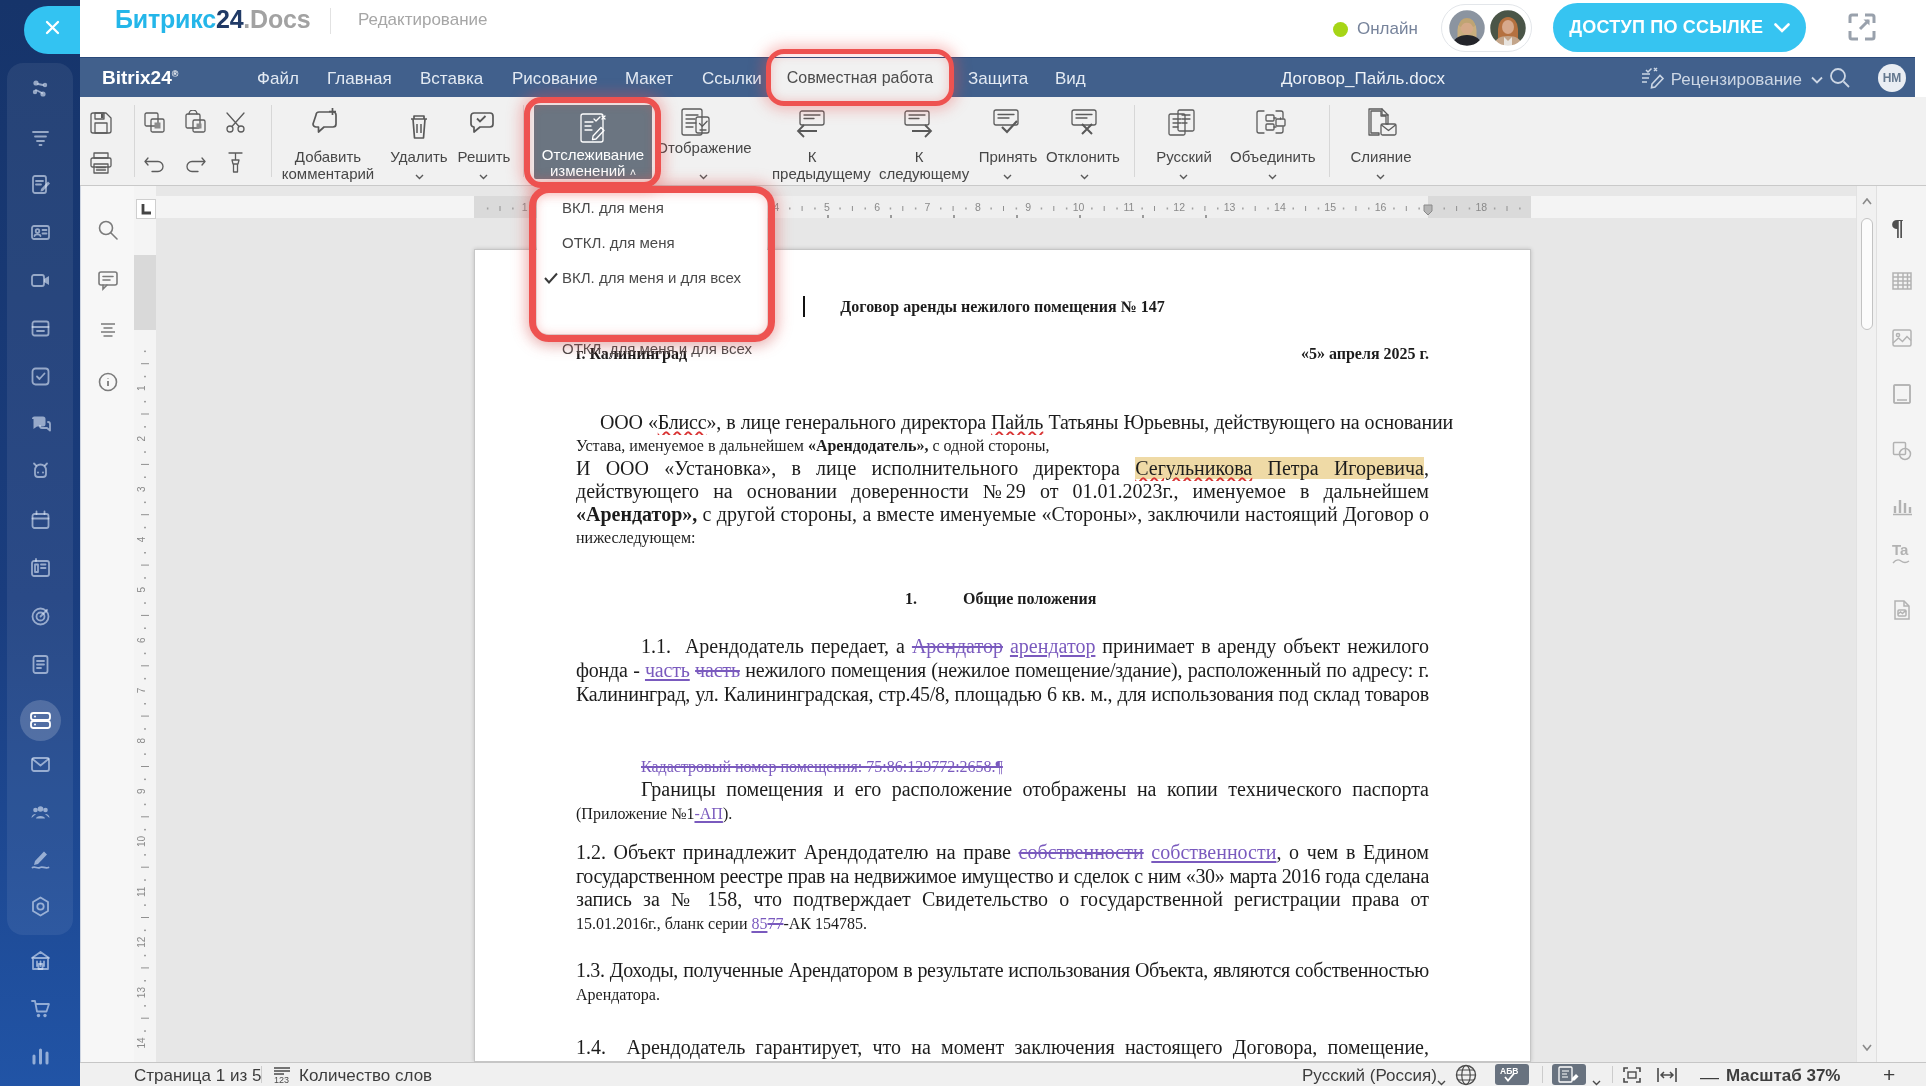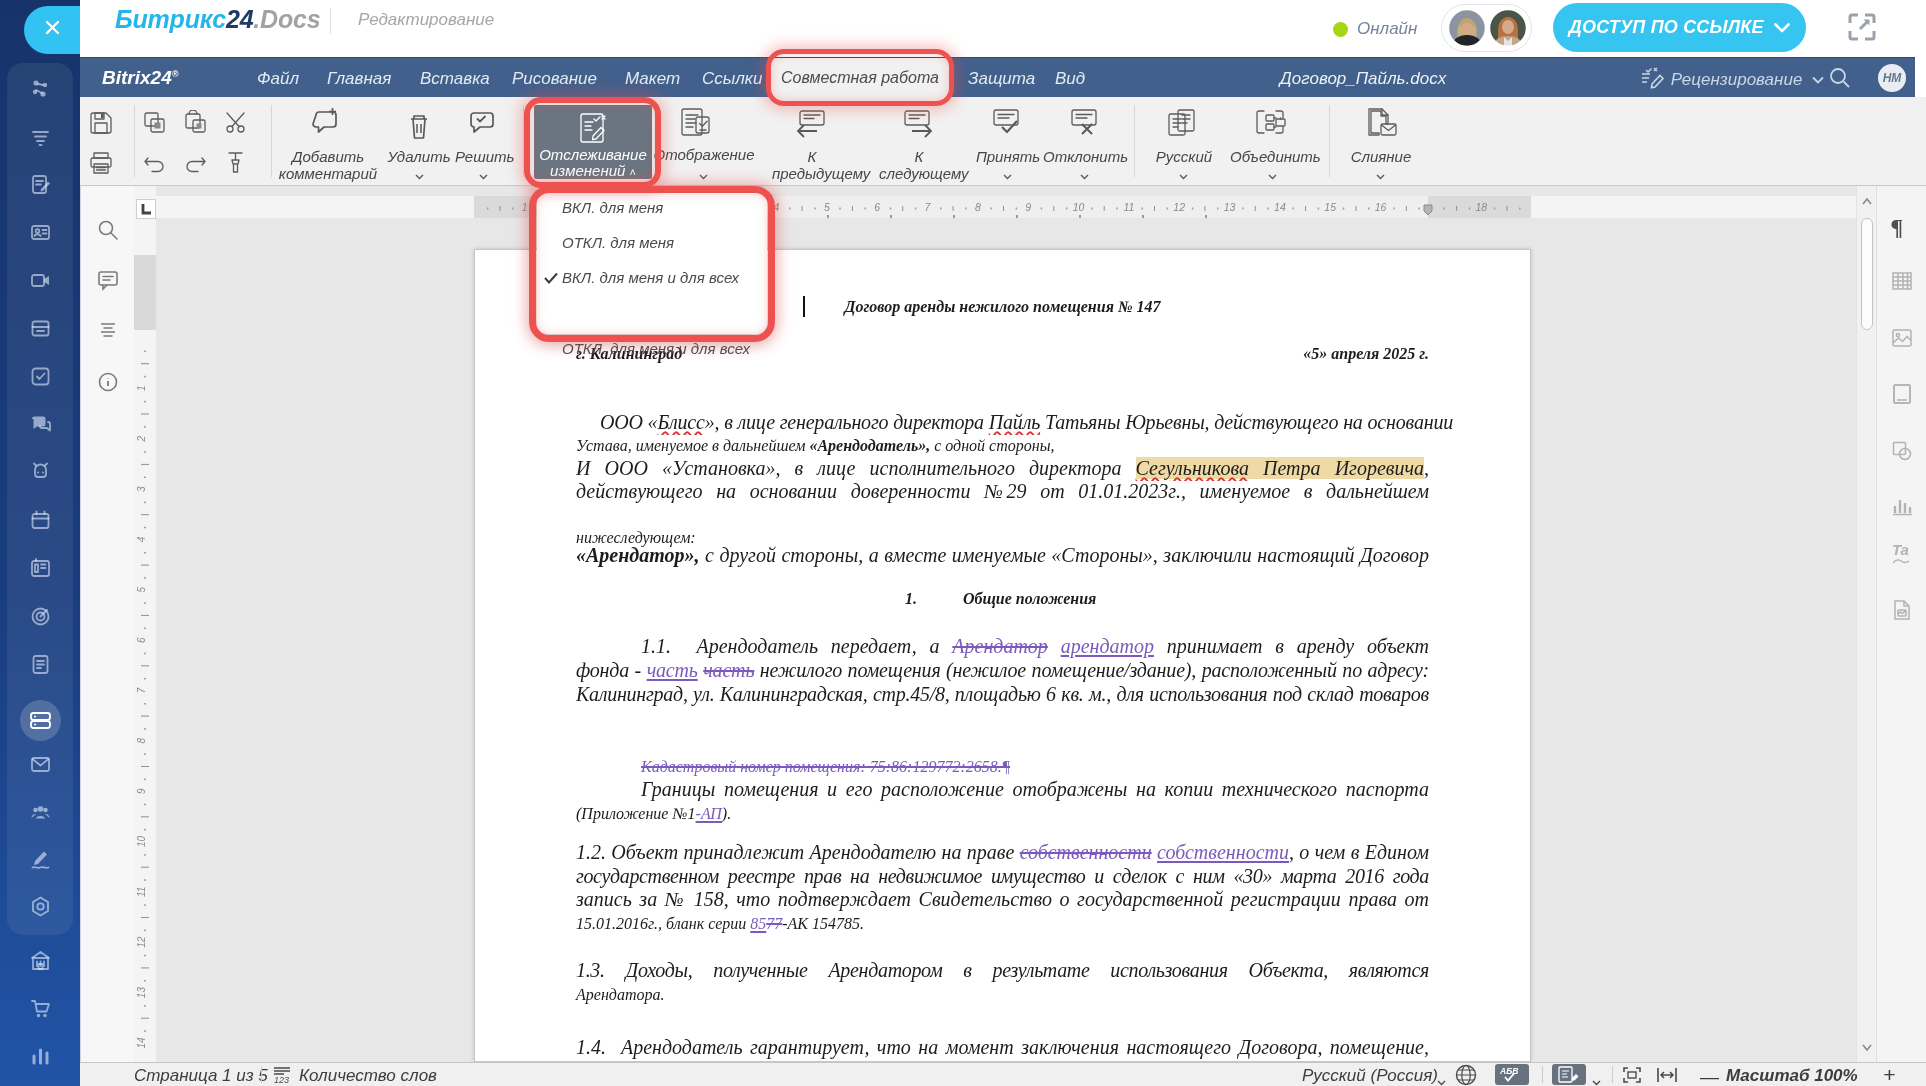--- a/index.html
+++ b/index.html
@@ -1,18 +1,18 @@
 <!DOCTYPE html>
 <html><head><meta charset="utf-8">
 <style>
 *{margin:0;padding:0;box-sizing:border-box;}
 html,body{width:1926px;height:1086px;overflow:hidden;background:#fff;
  font-family:"Liberation Sans",sans-serif;-webkit-font-smoothing:antialiased;}
 .abs{position:absolute;}
-#root{position:relative;width:1926px;height:1086px;font-style:italic;}
+#root{position:relative;width:1926px;height:1086px;}
 
 #sidebar{left:0;top:0;width:80px;height:1086px;background:linear-gradient(180deg,#16346a 0%,#1a3d7e 55%,#2154a6 100%);}
 #sbInner{left:7px;top:63px;width:66px;height:872px;background:rgba(255,255,255,0.07);border-radius:16px;}
 .sbIc{position:absolute;left:28px;width:25px;height:25px;}
 #xbtn{left:24px;top:6px;width:56px;height:48px;background:#33c3f2;border-radius:24px 0 0 24px;}
 #xbtn svg{position:absolute;left:21px;top:14px;}
 
 #row1{left:80px;top:0;width:1846px;height:57px;background:#fff;}
 #logo{left:35px;top:5px;font-size:25px;font-weight:700;letter-spacing:-0.2px;}
 #logo .c1{color:#24b6e9;}#logo .c2{color:#203a66;}#logo .c3{color:#a2a2a2;font-weight:700;}
@@ -323,21 +323,21 @@
           </svg></div>
 <div class="tlab" style="left:2px;top:42px;width:114px;line-height:16px;">Отслеживание<br>изменений <span style="font-size:11px;">˄</span></div>
 </div>
 <div class="tic" style="left:596px;top:8px;"><svg width="40" height="40" viewBox="0 0 40 40">
           <rect x="6" y="4" width="20" height="26" rx="2" stroke="#5c5c5c" stroke-width="1.3" fill="none" stroke-linecap="round" stroke-linejoin="round"></rect>
           <path d="M10 10 h12 M10 14 h9 M10 18 h10 M10 22 h7" stroke="#5c5c5c" stroke-width="1.3" fill="none" stroke-linecap="round" stroke-linejoin="round"></path>
           <rect x="20" y="12" width="13" height="16" rx="2" stroke="#5c5c5c" stroke-width="1.3" fill="none" stroke-linecap="round" stroke-linejoin="round"></rect>
           <path d="M23.5 18.5 l2.8 2.8 4.8-5" stroke="#5c5c5c" stroke-width="1.3" fill="none" stroke-linecap="round" stroke-linejoin="round"></path>
           <path d="M24 25 h6" stroke="#5c5c5c" stroke-width="1.3" fill="none" stroke-linecap="round" stroke-linejoin="round"></path>
         </svg></div>
-<div class="tlab" style="left:571px;top:49px;width:106px;">Отображение</div>
+<div class="tlab" style="left:571px;top:42px;width:106px;">Отображение</div>
 <div class="chev" style="left:619px;top:69px;"><svg width="9" height="6" viewBox="0 0 9 6">
           <path d="M1 1 L4.5 4.5 L8 1" stroke="#595959" stroke-width="1.4" fill="none"></path>
         </svg></div>
 <div class="tic" style="left:712px;top:12px;"><svg width="40" height="32" viewBox="0 0 40 32">
           <rect x="8" y="2" width="24" height="14" rx="2" stroke="#5c5c5c" stroke-width="1.3" fill="none" stroke-linecap="round" stroke-linejoin="round"></rect>
           <path d="M12 6 h16 M12 9.5 h10" stroke="#5c5c5c" stroke-width="1.3" fill="none" stroke-linecap="round" stroke-linejoin="round"></path>
           <path d="M25 22 H6 M12 16 l-6 6 6 6" stroke="#595959" stroke-width="1.8" fill="none"></path>
         </svg></div>
 <div class="tlab" style="left:692px;top:51px;width:80px;">К<br>предыдущему</div>
 <div class="tic" style="left:817px;top:12px;"><svg width="40" height="32" viewBox="0 0 40 32">
@@ -579,21 +579,21 @@
         </svg>
 </div>
 <div id="page">
 <div class="abs" style="left:328px;top:46px;width:2px;height:21px;background:#111;"></div>
         <div class="dl" style="top:45px;text-align:center;"><b>Договор аренды нежилого помещения № 147</b></div>
         <div class="dl" style="top:92px;"><b>г. Калининград</b><b style="float:right;">«5» апреля 2025 г.</b></div>
         <div class="dlj" style="top:161px;letter-spacing:-0.2px;margin-left:24px;">ООО «<span class="sp">Блисс</span>», в лице генерального директора <span class="sp">Пайль</span> Татьяны Юрьевны, действующего на основании</div>
         <div class="dl" style="top:184px;">Устава, именуемое в дальнейшем <b>«Арендодатель»,</b> с одной стороны,</div>
         <div class="dlj" style="top:207px;">И ООО «Установка», в лице исполнительного директора <span class="hl"><span class="sphl">Сегульникова</span> Петра Игоревича</span>,</div>
         <div class="dlj" style="top:230px;">действующего на основании доверенности <span style="letter-spacing:-5px;">№</span>29 от 01.01.2023г., именуемое в дальнейшем</div>
-        <div class="dlj" style="top:253px;margin-top:41px;"><b>«Арендатор»,</b> с другой стороны, а вместе именуемые «Стороны», заключили настоящий Договор о</div>
+        <div class="dlj" style="top:253px;"><b>«Арендатор»,</b> с другой стороны, а вместе именуемые «Стороны», заключили настоящий Договор о</div>
         <div class="dl" style="top:276px;">нижеследующем:</div>
         <div class="dl" style="top:337px;left:430px;width:500px;"><b>1.<span style="display:inline-block;width:46px;"></span>Общие положения</b></div>
         <div class="dlj" style="top:385px;text-indent:65px;">1.1.&nbsp; Арендодатель передает, а <span class="del">Арендатор</span> <span class="ins">арендатор</span> принимает в аренду объект нежилого</div>
         <div class="dlj" style="top:409px;letter-spacing:-0.18px;">фонда - <span class="ins">часть</span> <span class="del">часть</span> нежилого помещения (нежилое помещение/здание), расположенный по адресу: г.</div>
         <div class="dlj" style="top:433px;letter-spacing:-0.26px;">Калининград, ул. Калининградская, стр.45/8, площадью 6 кв. м., для использования под склад товаров</div>
         <div class="dl" style="top:505px;text-indent:65px;"><span class="del">Кадастровый номер помещения: 75:86:129772:2658.¶</span></div>
         <div class="dlj" style="top:528px;text-indent:65px;">Границы помещения и его расположение отображены на копии технического паспорта</div>
         <div class="dl" style="top:552px;">(Приложение №1<span class="ins">-АП</span>).</div>
         <div class="dlj" style="top:591px;">1.2. Объект принадлежит Арендодателю на праве <span class="del">собственности</span> <span class="ins">собственности</span>, о чем в Едином</div>
         <div class="dlj" style="top:615px;letter-spacing:-0.35px;">государственном реестре прав на недвижимое имущество и сделок с ним «30» марта 2016 года сделана</div>
@@ -680,21 +680,21 @@
 <div class="sdiv" style="left:1532px;"></div>
 <div class="tic" style="left:1542px;top:3px;"><svg width="20" height="18" viewBox="0 0 20 18">
           <path d="M2 6 V2 H6 M14 2 h4 v4 M18 12 v4 h-4 M6 16 H2 v-4" stroke="#4a4a4a" stroke-width="1.6" fill="none"></path>
           <rect x="6" y="6" width="8" height="6" stroke="#4a4a4a" stroke-width="1.4" fill="none"></rect>
         </svg></div>
 <div class="tic" style="left:1576px;top:3px;"><svg width="22" height="18" viewBox="0 0 22 18">
           <path d="M2 2 v14 M20 2 v14" stroke="#4a4a4a" stroke-width="1.6" fill="none"></path>
           <path d="M5 9 h12 M8 6 l-3 3 3 3 M14 6 l3 3 -3 3" stroke="#4a4a4a" stroke-width="1.5" fill="none"></path>
         </svg></div>
 <div class="stx" style="left:1620px;font-weight:400;font-size:19px;">—</div>
-<div class="stx" style="left:1646px;font-weight:700;">Масштаб 100%</div>
+<div class="stx" style="left:1646px;font-weight:700;">Масштаб 37%</div>
 <div class="stx" style="left:1803px;font-weight:400;font-size:21px;top:0px;">+</div>
 </div>
 <div id="dd" class="abs">
 <div class="ddi" style="top:9px;">ВКЛ. для меня</div>
 <div class="ddi" style="top:44px;">ОТКЛ. для меня</div>
 <div class="ddi" style="top:79px;">ВКЛ. для меня и для всех</div>
 <div class="ddi" style="top:114px;margin-top:36px;">ОТКЛ. для меня и для всех</div>
 <svg class="abs" style="left:6px;top:82px;" width="16" height="13" viewBox="0 0 16 13">
         <path d="M2 6 l4 4.5 L14 1.5" stroke="#3a3a3a" stroke-width="2" fill="none"></path>
       </svg>

